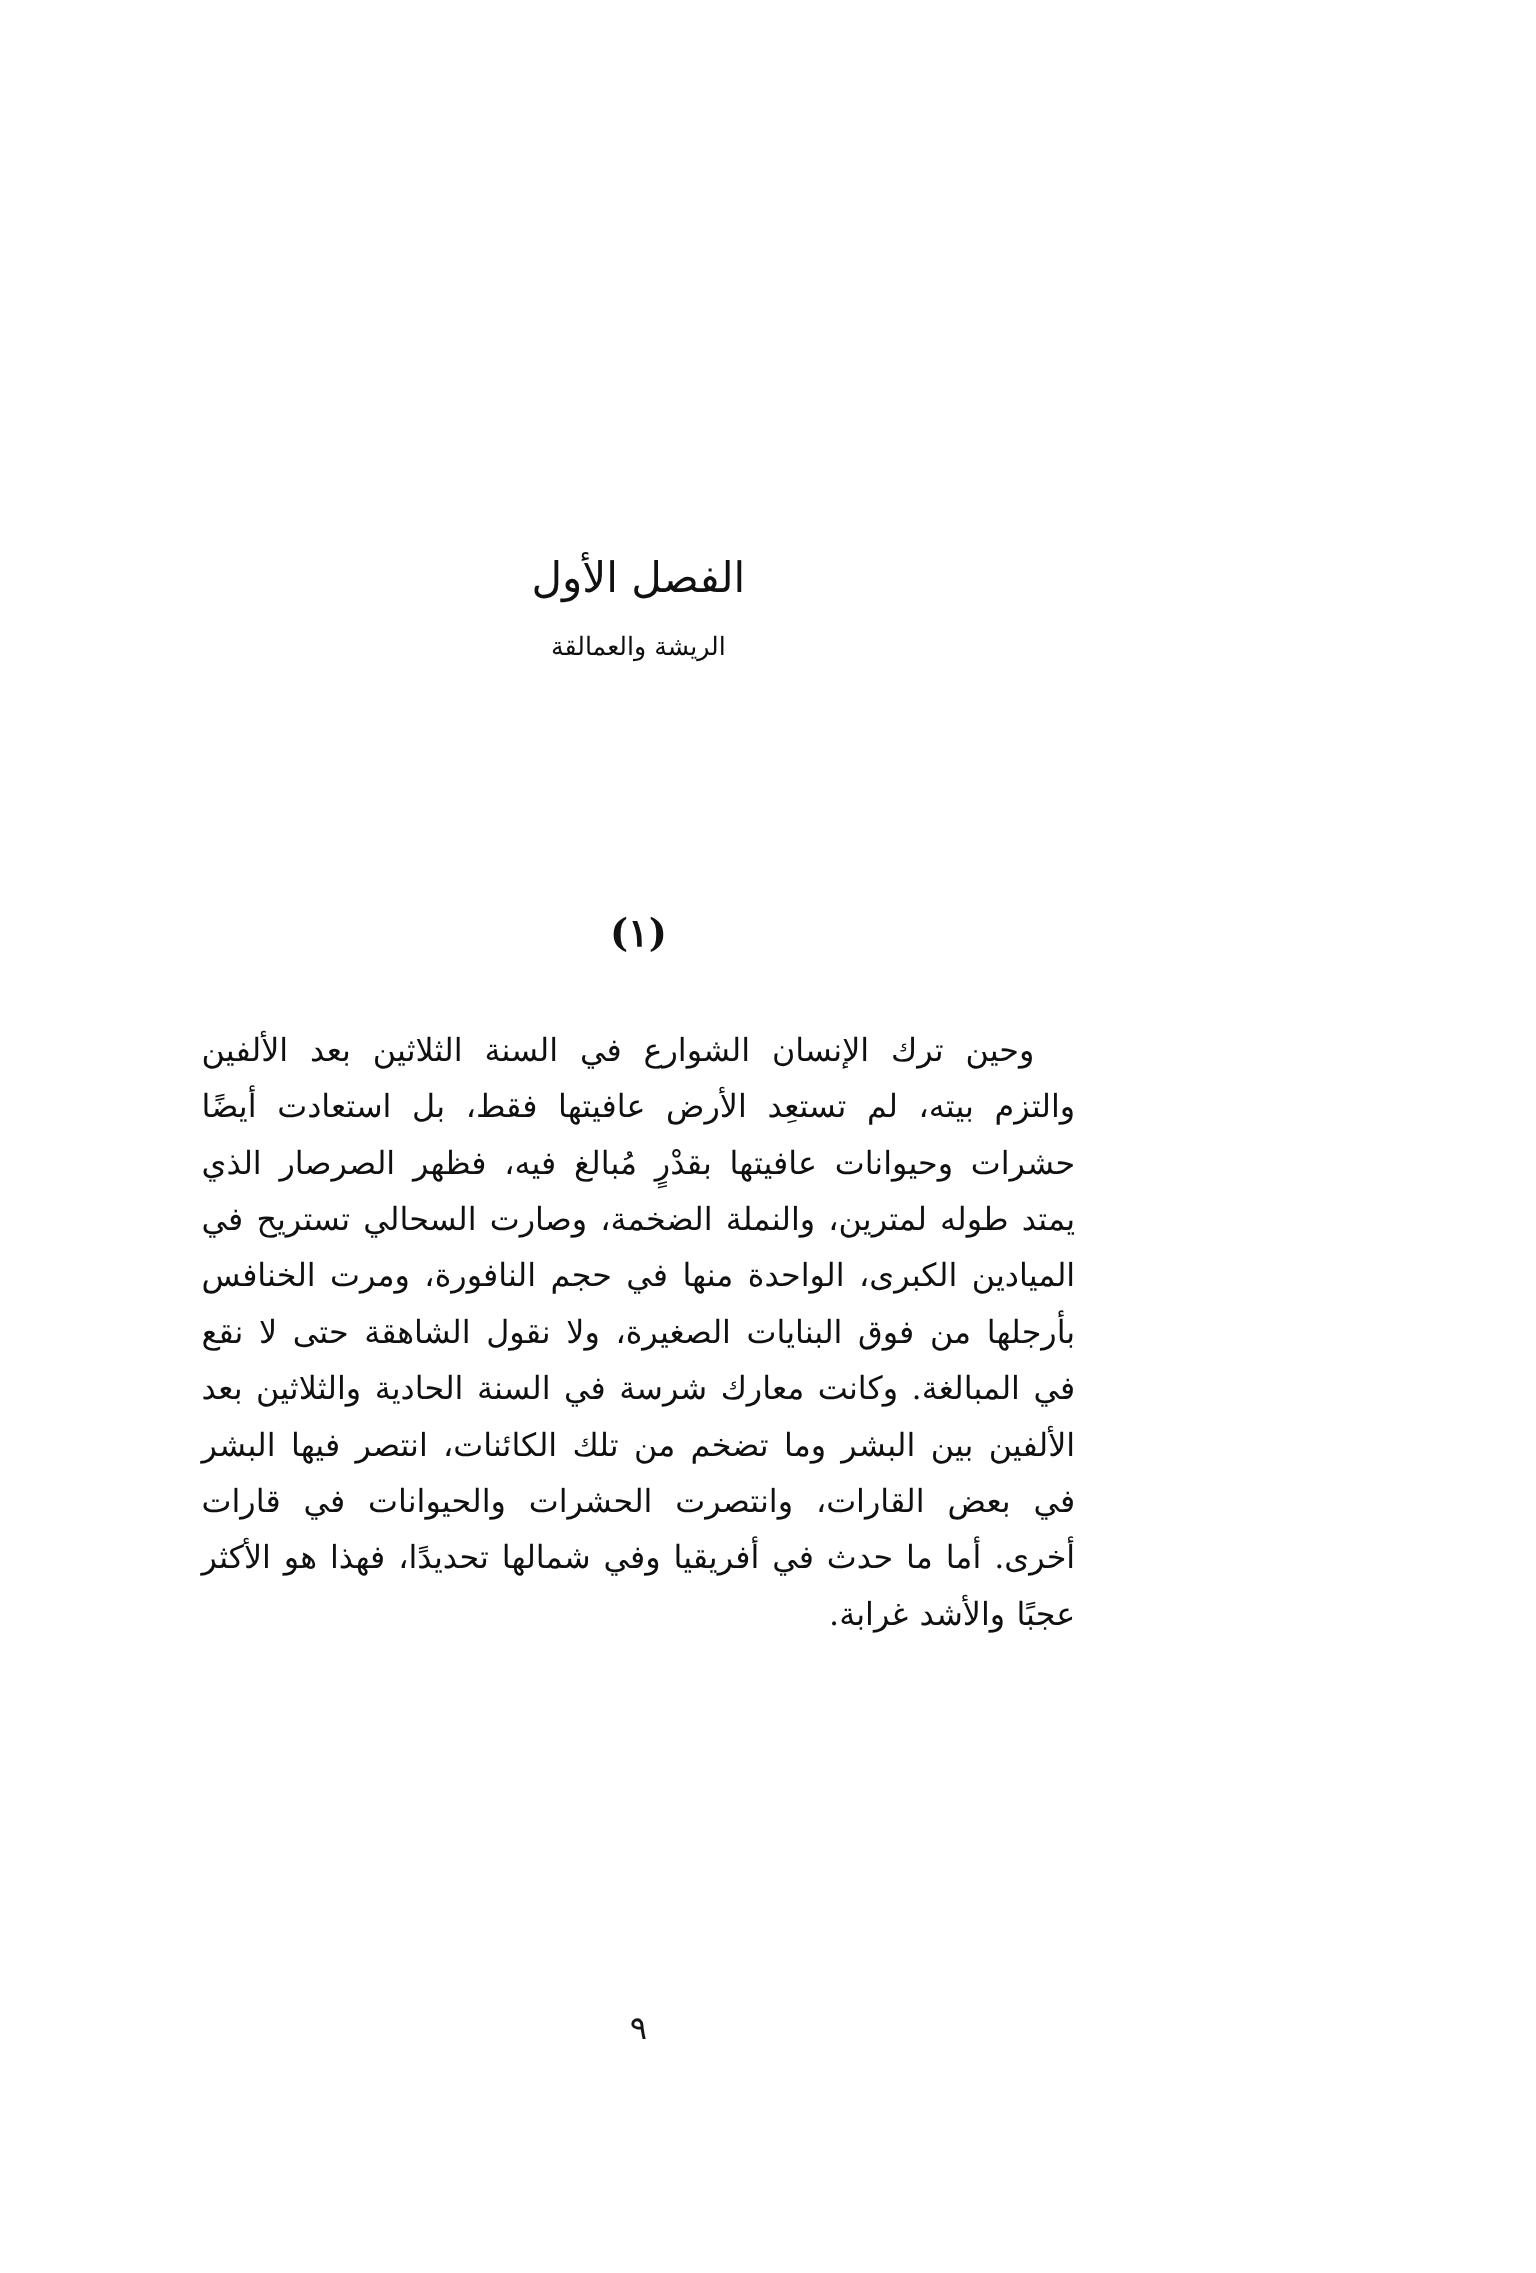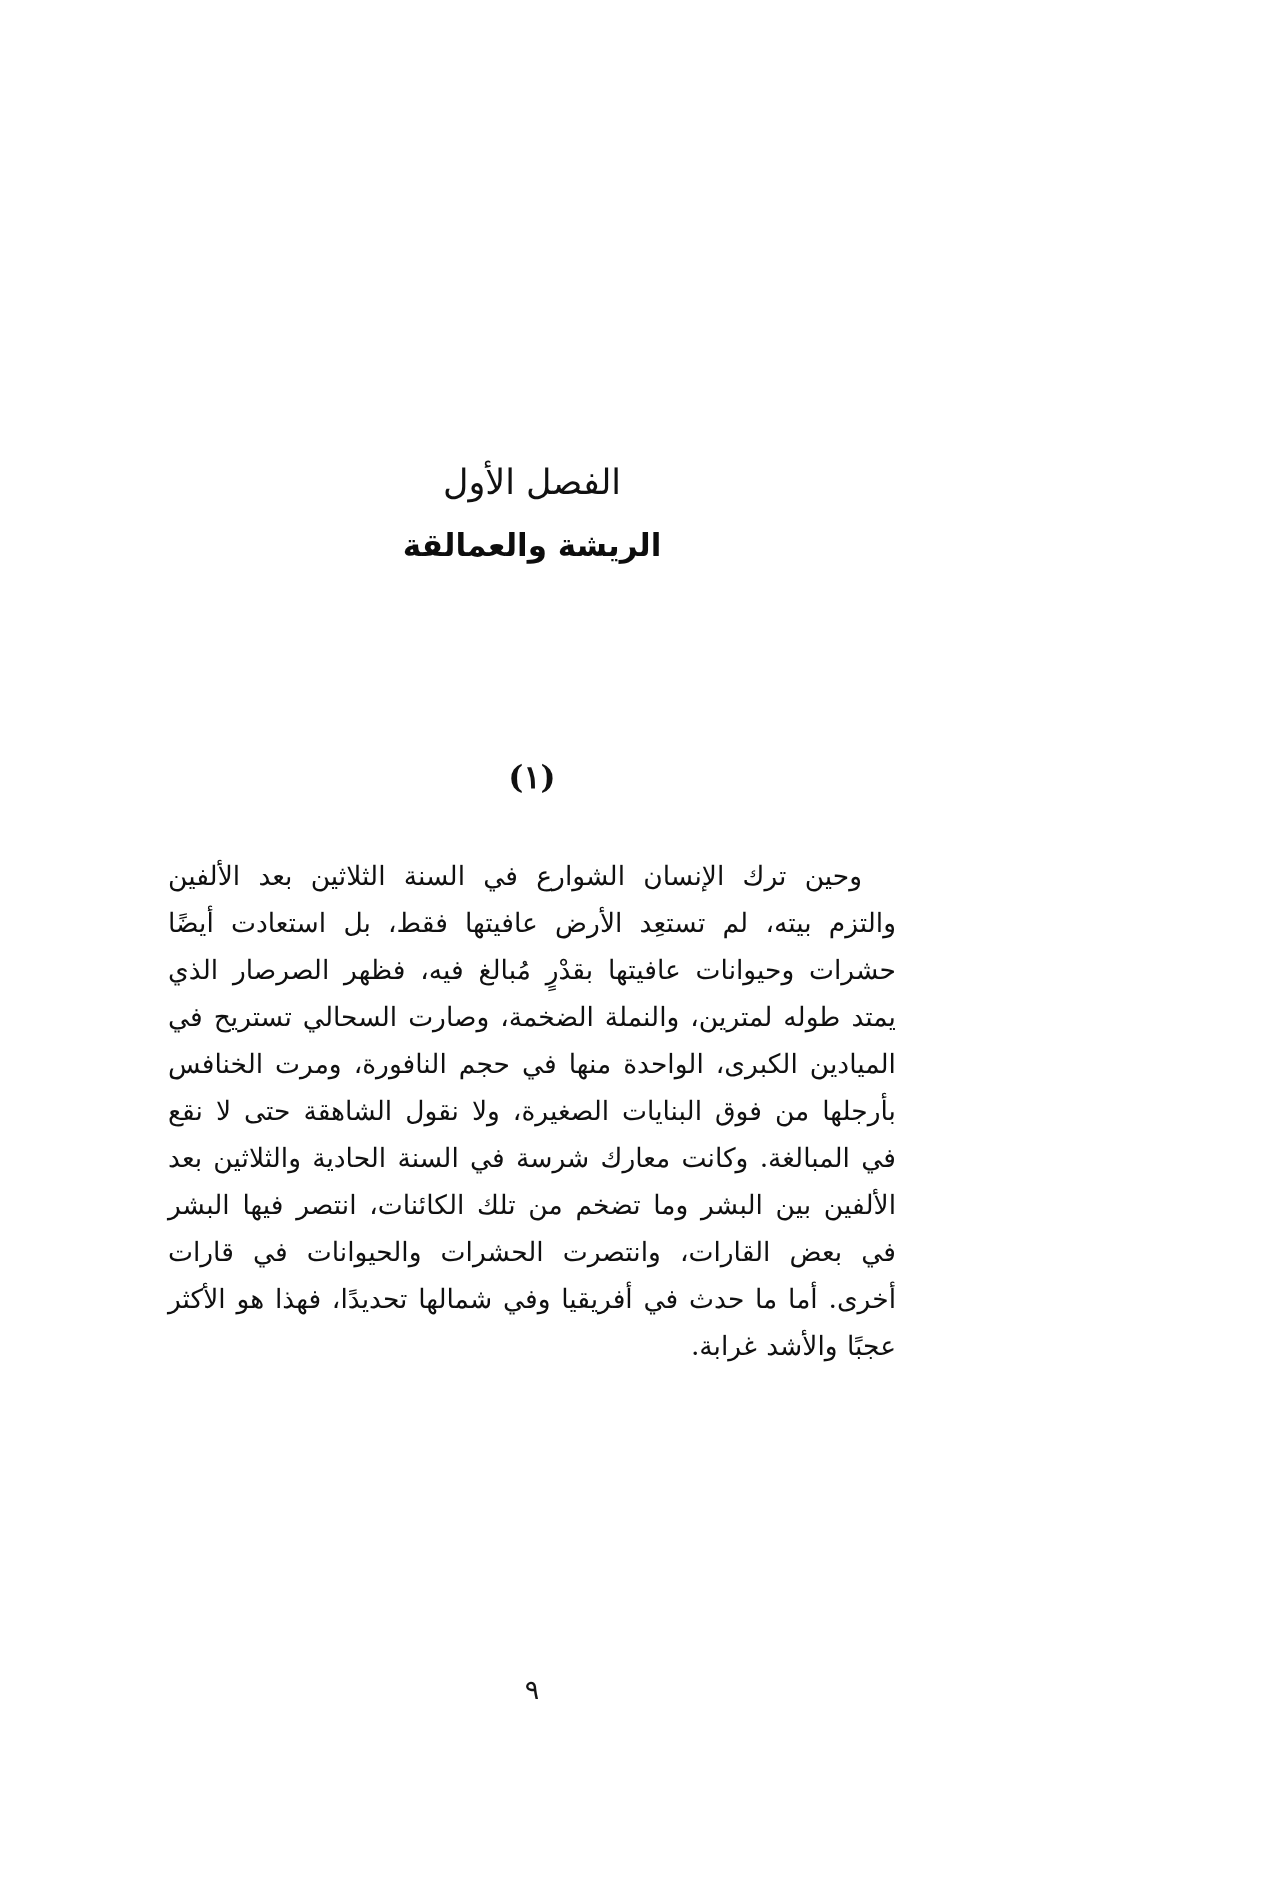--- a/index.html
+++ b/index.html
@@ -42,22 +42,22 @@
     line-height: 1.5;
     letter-spacing: 0;
     color: #111111;
     font-weight: 400;
     direction: rtl;
   }
 
   .chapter-title {
     margin-top: 18px;
     font-family: "DejaVu Sans", "Liberation Sans", sans-serif;
-    font-size: 31px;
-    font-weight: 700;
+    font-size: 21px;
+    font-weight: 400;
     color: #0d0d0d;
     letter-spacing: 0.5px;
     direction: rtl;
   }
 
   .section-marker {
     position: absolute;
     top: 740px;
     left: 0;
     width: 100%;

